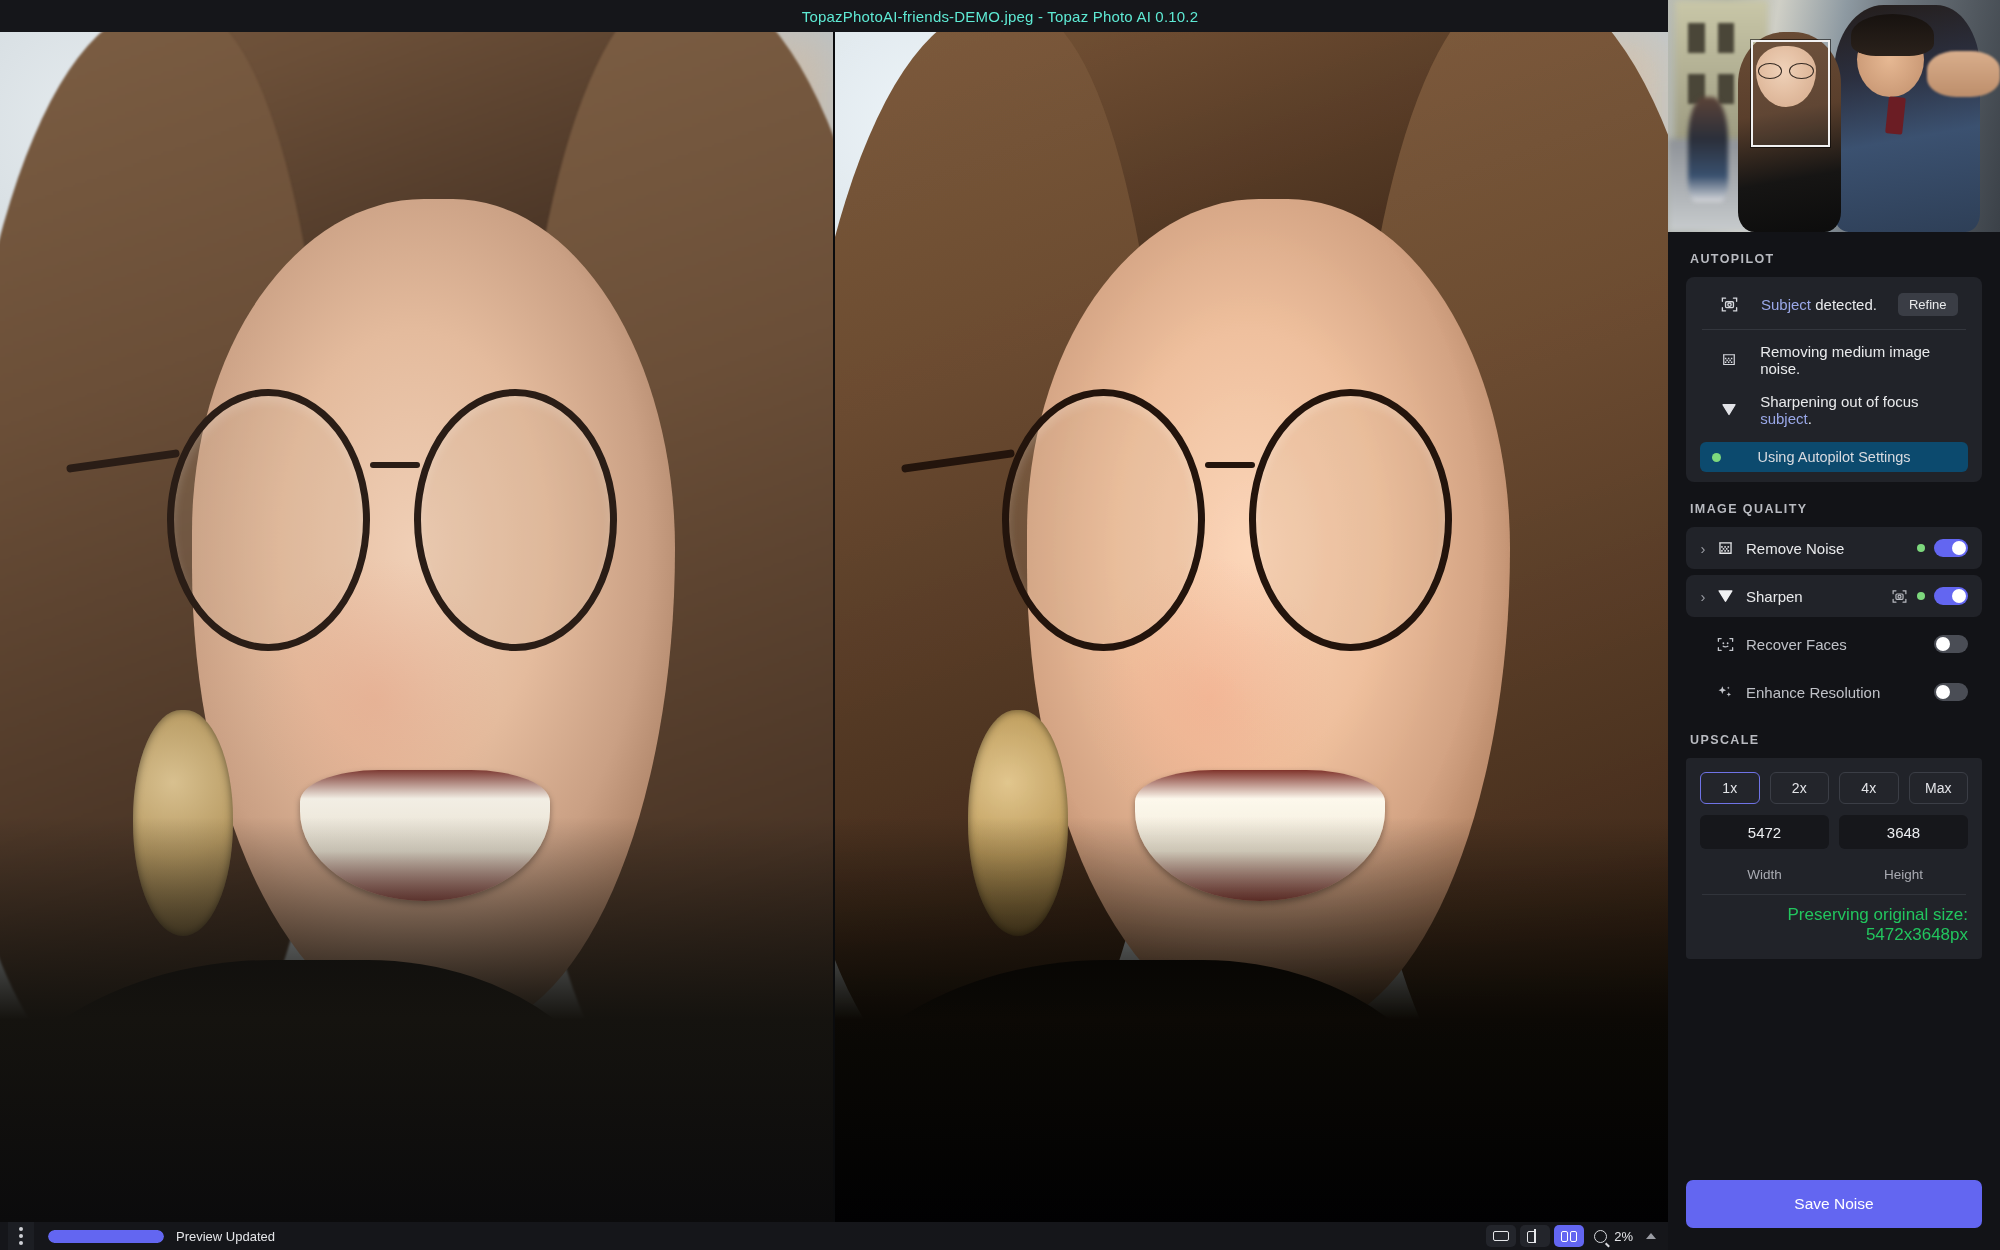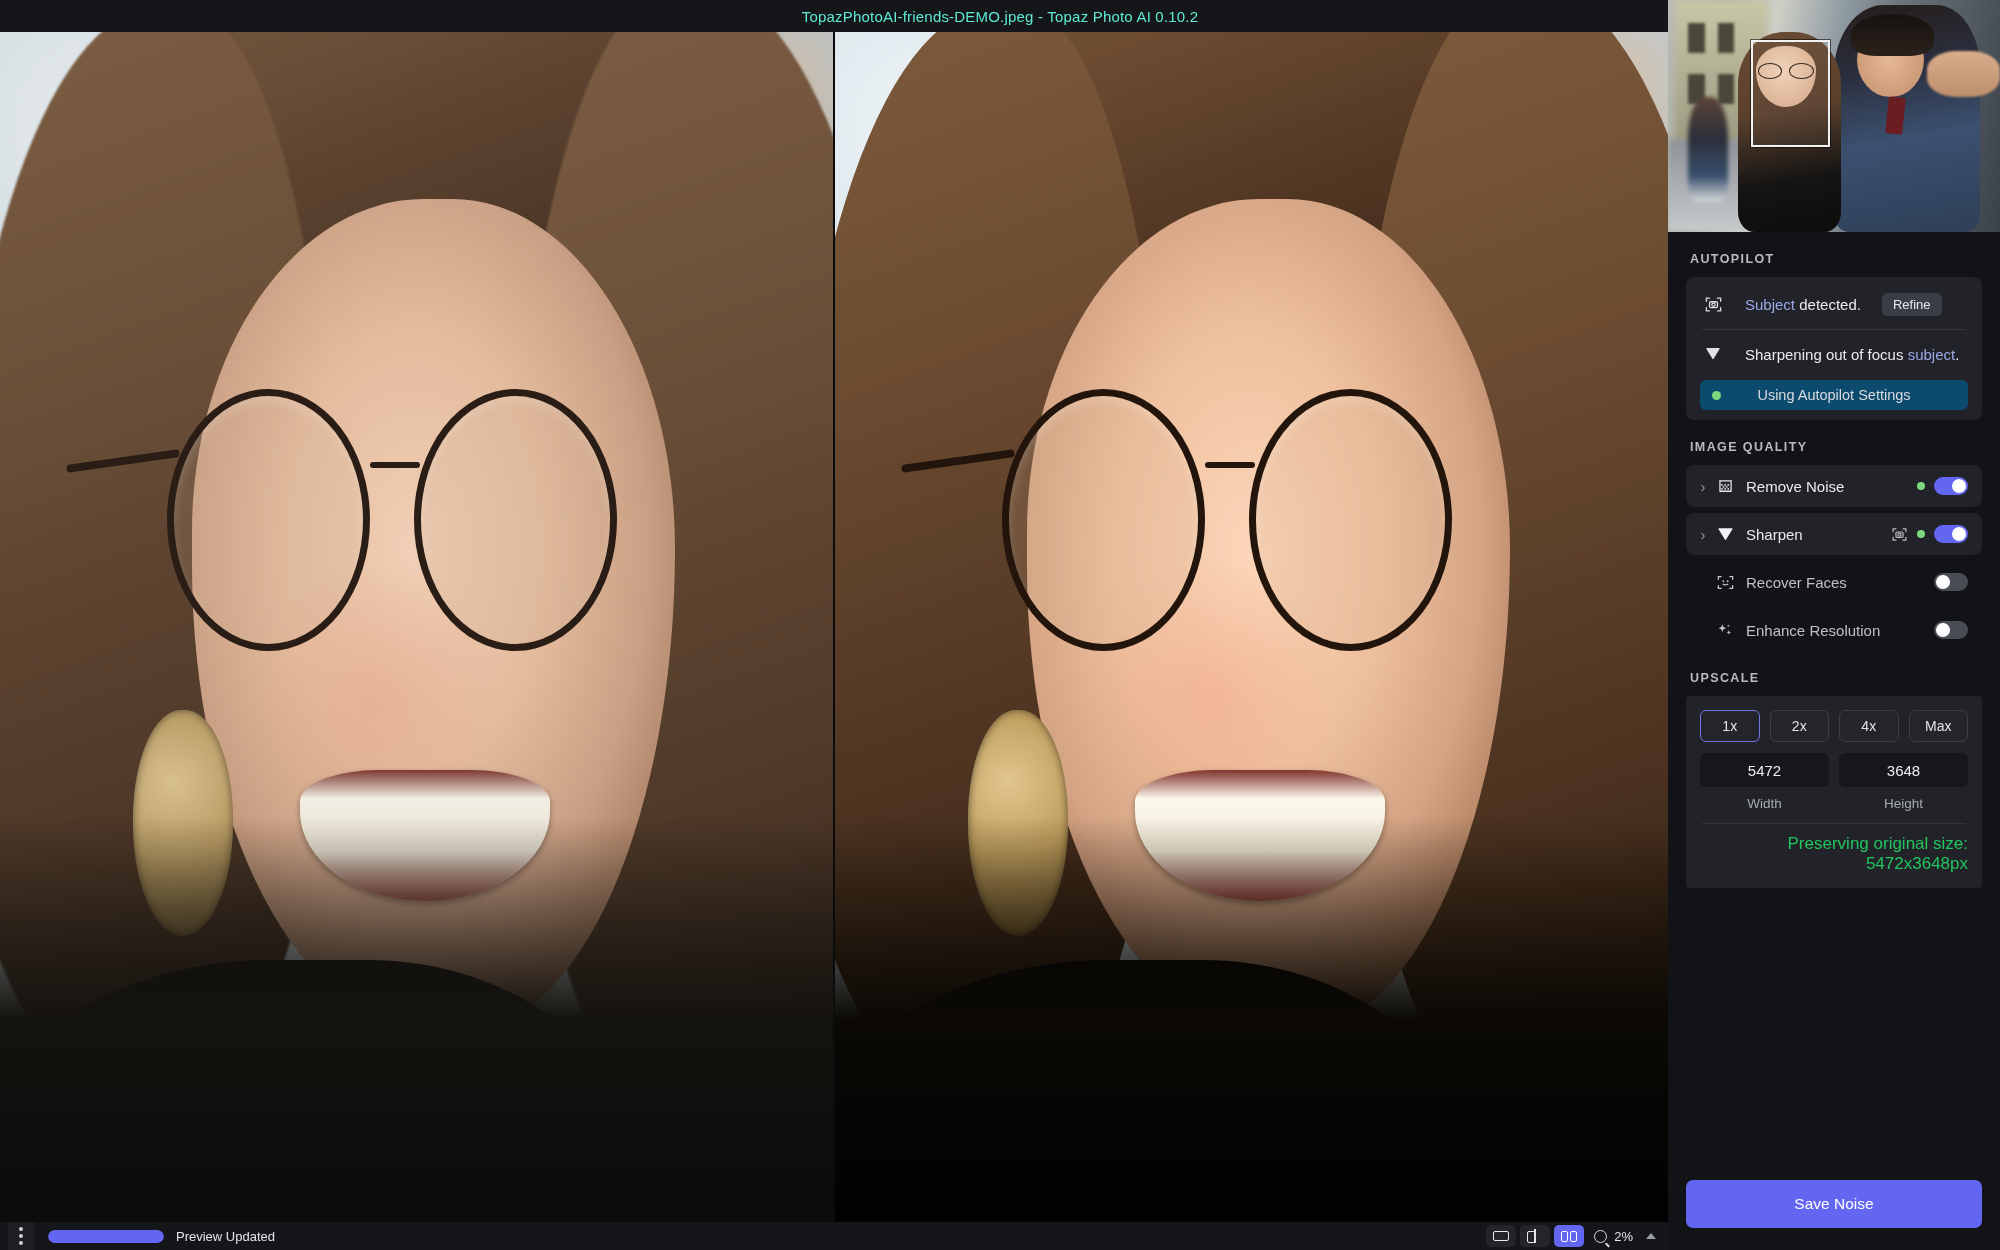--- a/index.html
+++ b/index.html
@@ -183,21 +183,21 @@
     box-shadow: 0 0 0 1px rgba(0,0,0,.55);
   }
 
   .sec-label {
     color:#b9bbc1; font-size:12.5px; letter-spacing: 1.4px; font-weight:700;
     padding: 0 22px; margin: 20px 0 11px 0;
   }
   .card { margin: 0 18px; background:#212329; border-radius: 8px; }
 
   .autopilot-card { padding: 8px 0 10px 0; }
-  .ap-row { display:flex; align-items:center; gap:11px; padding: 8px 16px; }
+  .ap-row { display:flex; align-items:center; gap:11px; padding: 8px 16px; margin-left: 16px; }
   .ap-text { color:#e9eaec; font-size:15px; }
   .link { color:#9aa8e8; }
   .refine-btn {
     background:#3a3d45; color:#e9eaec; font-size:13px;
     padding: 4px 11px; border-radius: 5px; margin-left: 10px;
   }
   .ap-sep { height:1px; background:#33363d; margin: 5px 16px 5px 16px; }
   .ap-using {
     display:flex; align-items:center; justify-content:center; position:relative;
     margin: 7px 14px 0 14px; background:#0c4a6e; border-radius: 6px; height:30px;
@@ -233,21 +233,21 @@
     flex:1; height:32px; border-radius:6px; border:1px solid #3b3e46;
     background:#23252b; color:#e3e4e8; font-size:14px;
     display:flex; align-items:center; justify-content:center;
   }
   .scale-btn.active { border-color:#6f73e6; background:#23252b; }
   .dim-row { display:flex; gap:10px; margin-top:11px; }
   .dim-field {
     flex:1; height:34px; border-radius:6px; background:#16171b;
     color:#eceef1; font-size:15px; display:flex; align-items:center; justify-content:center;
   }
-  .dim-labels { display:flex; gap:10px; margin-top:9px; }
+  .dim-labels { display:flex; gap:10px; margin-top:18px; }
   .dim-label { flex:1; text-align:center; color:#a9abb2; font-size:13.5px; }
   .up-sep { height:1px; background:#313views; }
   .up-sep { height:1px; background:#31343b; margin: 12px 2px 10px 2px; }
   .preserve { text-align:right; color:#22c55e; font-size:17px; padding-bottom:2px; }
 
   .save-wrap { margin-top:auto; padding: 0 18px 22px 18px; }
   .save-btn {
     width:100%; height:48px; border-radius:7px; background:#6366f1;
     color:#fff; font-size:15.5px; display:flex; align-items:center; justify-content:center;
   }
@@ -381,20 +381,38 @@
             <rect x="7" y="8.5" width="10" height="7.5" rx="1.4"></rect>
             <circle cx="12" cy="12.2" r="2.1"></circle>
           </svg>
         </span>
         <span class="ap-text"><span class="link">Subject</span><span> detected.</span></span>
         <span class="refine-btn">Refine</span>
       </div>
 
       <div class="ap-sep"></div>
 
+      <div class="ap-row">
+        <span class="iq-icon">
+          <svg width="18" height="18" viewBox="0 0 24 24" fill="none" stroke="#d6d8dd" stroke-width="1.6">
+            <path d="M4 5h16M5 5v13h14V5"></path>
+            <g fill="#d6d8dd" stroke="none">
+              <rect x="6.5" y="9" width="2" height="2"></rect>
+                <rect x="10.5" y="9" width="2" height="2"></rect>
+                <rect x="14.5" y="9" width="2" height="2"></rect>
+              <rect x="8.5" y="11.5" width="2" height="2"></rect>
+                <rect x="12.5" y="11.5" width="2" height="2"></rect>
+              <rect x="6.5" y="14" width="2" height="2"></rect>
+                <rect x="10.5" y="14" width="2" height="2"></rect>
+                <rect x="14.5" y="14" width="2" height="2"></rect>
+            </g>
+          </svg>
+        </span>
+        <span class="ap-text">Removing medium image noise.</span>
+      </div>
 
       <div class="ap-row">
         <span class="iq-icon">
           <svg width="18" height="18" viewBox="0 0 24 24" fill="none" stroke="#e2e3e7" stroke-width="1.8" stroke-linejoin="round">
             <path d="M4 5h16l-8 13z" fill="#e2e3e7"></path>
           </svg>
         </span>
         <span class="ap-text"><span>Sharpening out of focus </span><span class="link">subject</span><span>.</span></span>
       </div>
 

